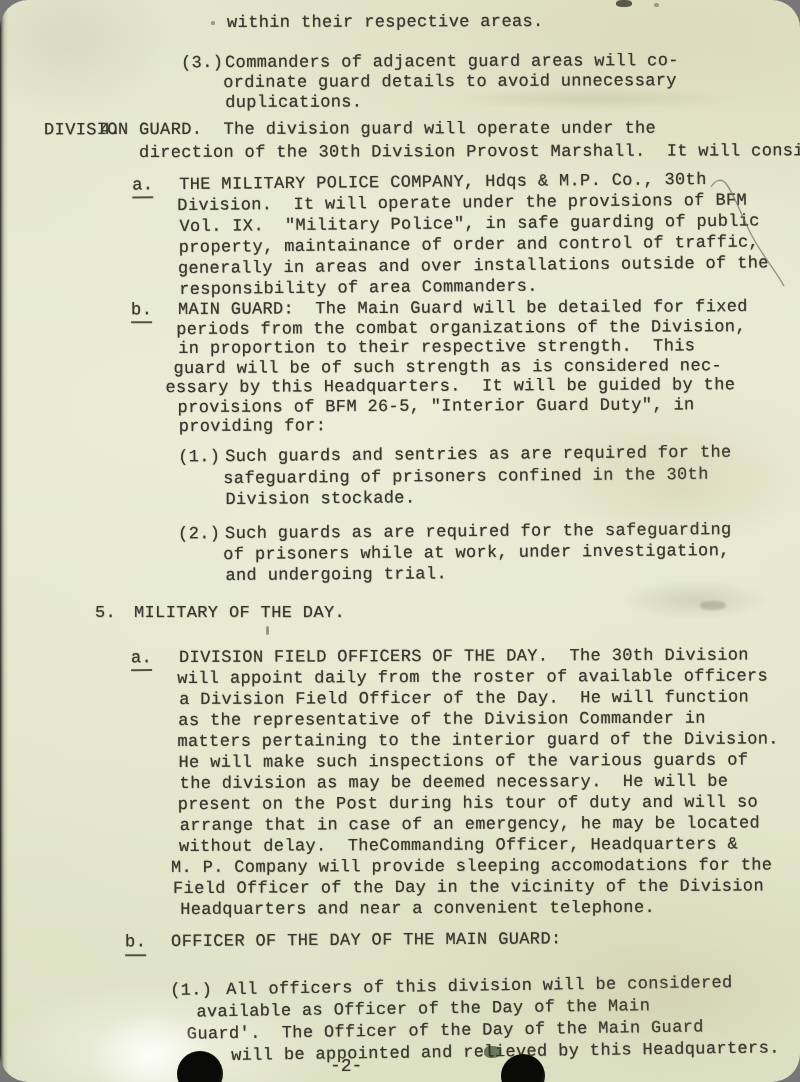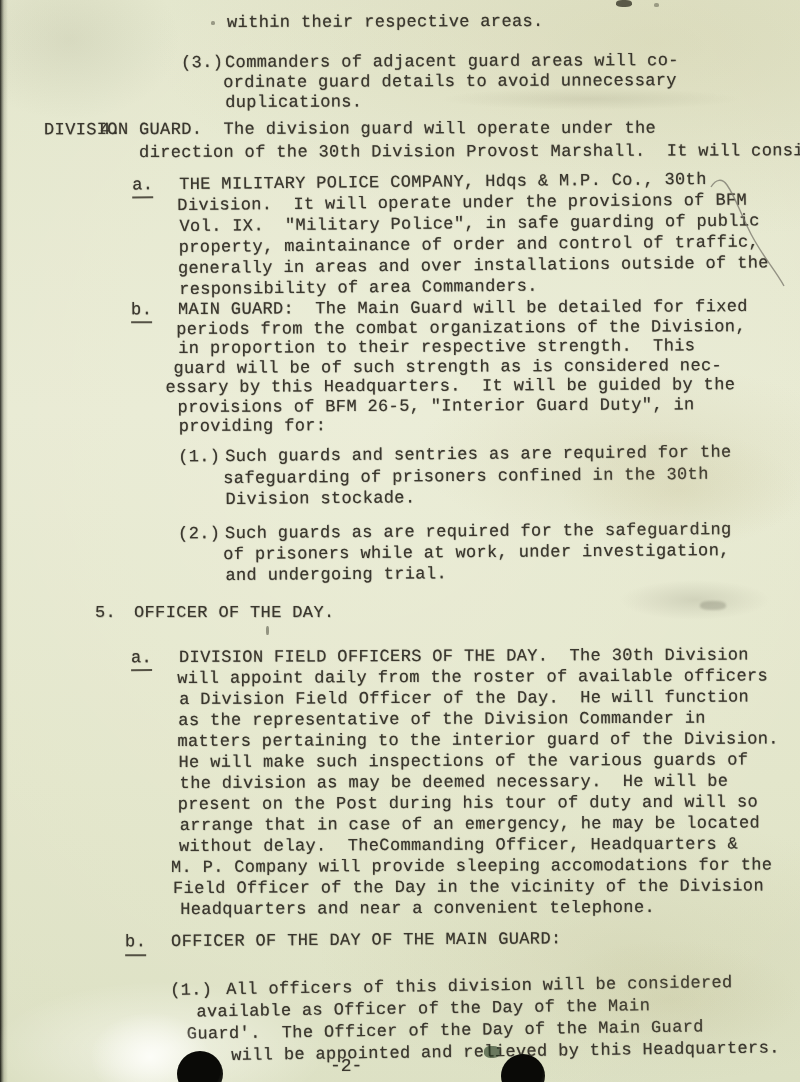--- a/index.html
+++ b/index.html
@@ -8,21 +8,21 @@
     font-family:"Liberation Mono","DejaVu Sans Mono",monospace;
     background:
       radial-gradient(90% 26% at 82% 4%, rgba(186,178,128,.22), transparent 70%),
       radial-gradient(40% 12% at 80% 42%, rgba(180,172,120,.16), transparent 70%),
       radial-gradient(55% 18% at 78% 88%, rgba(170,164,112,.14), transparent 70%),
       radial-gradient(30% 9% at 20% 97%, rgba(255,255,250,.55), transparent 70%),
       radial-gradient(140% 120% at 45% 38%, rgba(255,255,246,.20), transparent 60%),
       linear-gradient(90deg, rgba(14,15,9,.95) 0px, rgba(20,21,13,.5) 2px, rgba(50,50,36,.18) 4px, transparent 8px),
       linear-gradient(180deg,#e2e5ca 0%,#e7e9d1 38%,#e2e5c9 72%,#dce0c3 100%);
   }
-  .ink{color:#3a372e;}
+  .ink{color:#3a372e;border-radius:28px;}
   .block{position:absolute;transform-origin:left top;}
   .label{position:absolute;top:0;white-space:pre;}
   .label.ul{border-bottom:2px solid rgba(58,54,44,.85);padding-bottom:1px;}
   .line{
     white-space:pre;height:var(--lh,21px);line-height:var(--lh,21px);
     font-size:17px;letter-spacing:.35px;
     text-shadow:0 0 1px rgba(56,51,42,.55),.5px .5px 0 rgba(56,51,42,.18);
   }
   .label{font-size:17px;letter-spacing:.35px;line-height:var(--lh,21px);
     text-shadow:0 0 1px rgba(56,51,42,.55),.5px .5px 0 rgba(56,51,42,.18);}
@@ -132,21 +132,21 @@
         <div class="line">Division stockade.</div>
       </div>
       <div class="block blk-item-4b2">
         <span class="label">(2.)</span>
         <div class="line">Such guards as are required for the safeguarding</div>
         <div class="line">of prisoners while at work, under investigation,</div>
         <div class="line">and undergoing trial.</div>
       </div>
       <div class="block blk-para-5">
         <span class="label">5.</span>
-        <div class="line">OFFICER OF THE DAY.</div>
+        <div class="line">MILITARY OF THE DAY.</div>
       </div>
       <div class="block blk-item-5a">
         <span class="label ul">a.</span>
         <div class="line">DIVISION FIELD OFFICERS OF THE DAY.  The 30th Division</div>
         <div class="line">will appoint daily from the roster of available officers</div>
         <div class="line">a Division Field Officer of the Day.  He will function</div>
         <div class="line">as the representative of the Division Commander in</div>
         <div class="line">matters pertaining to the interior guard of the Division.</div>
         <div class="line">He will make such inspections of the various guards of</div>
         <div class="line">the division as may be deemed necessary.  He will be</div>

